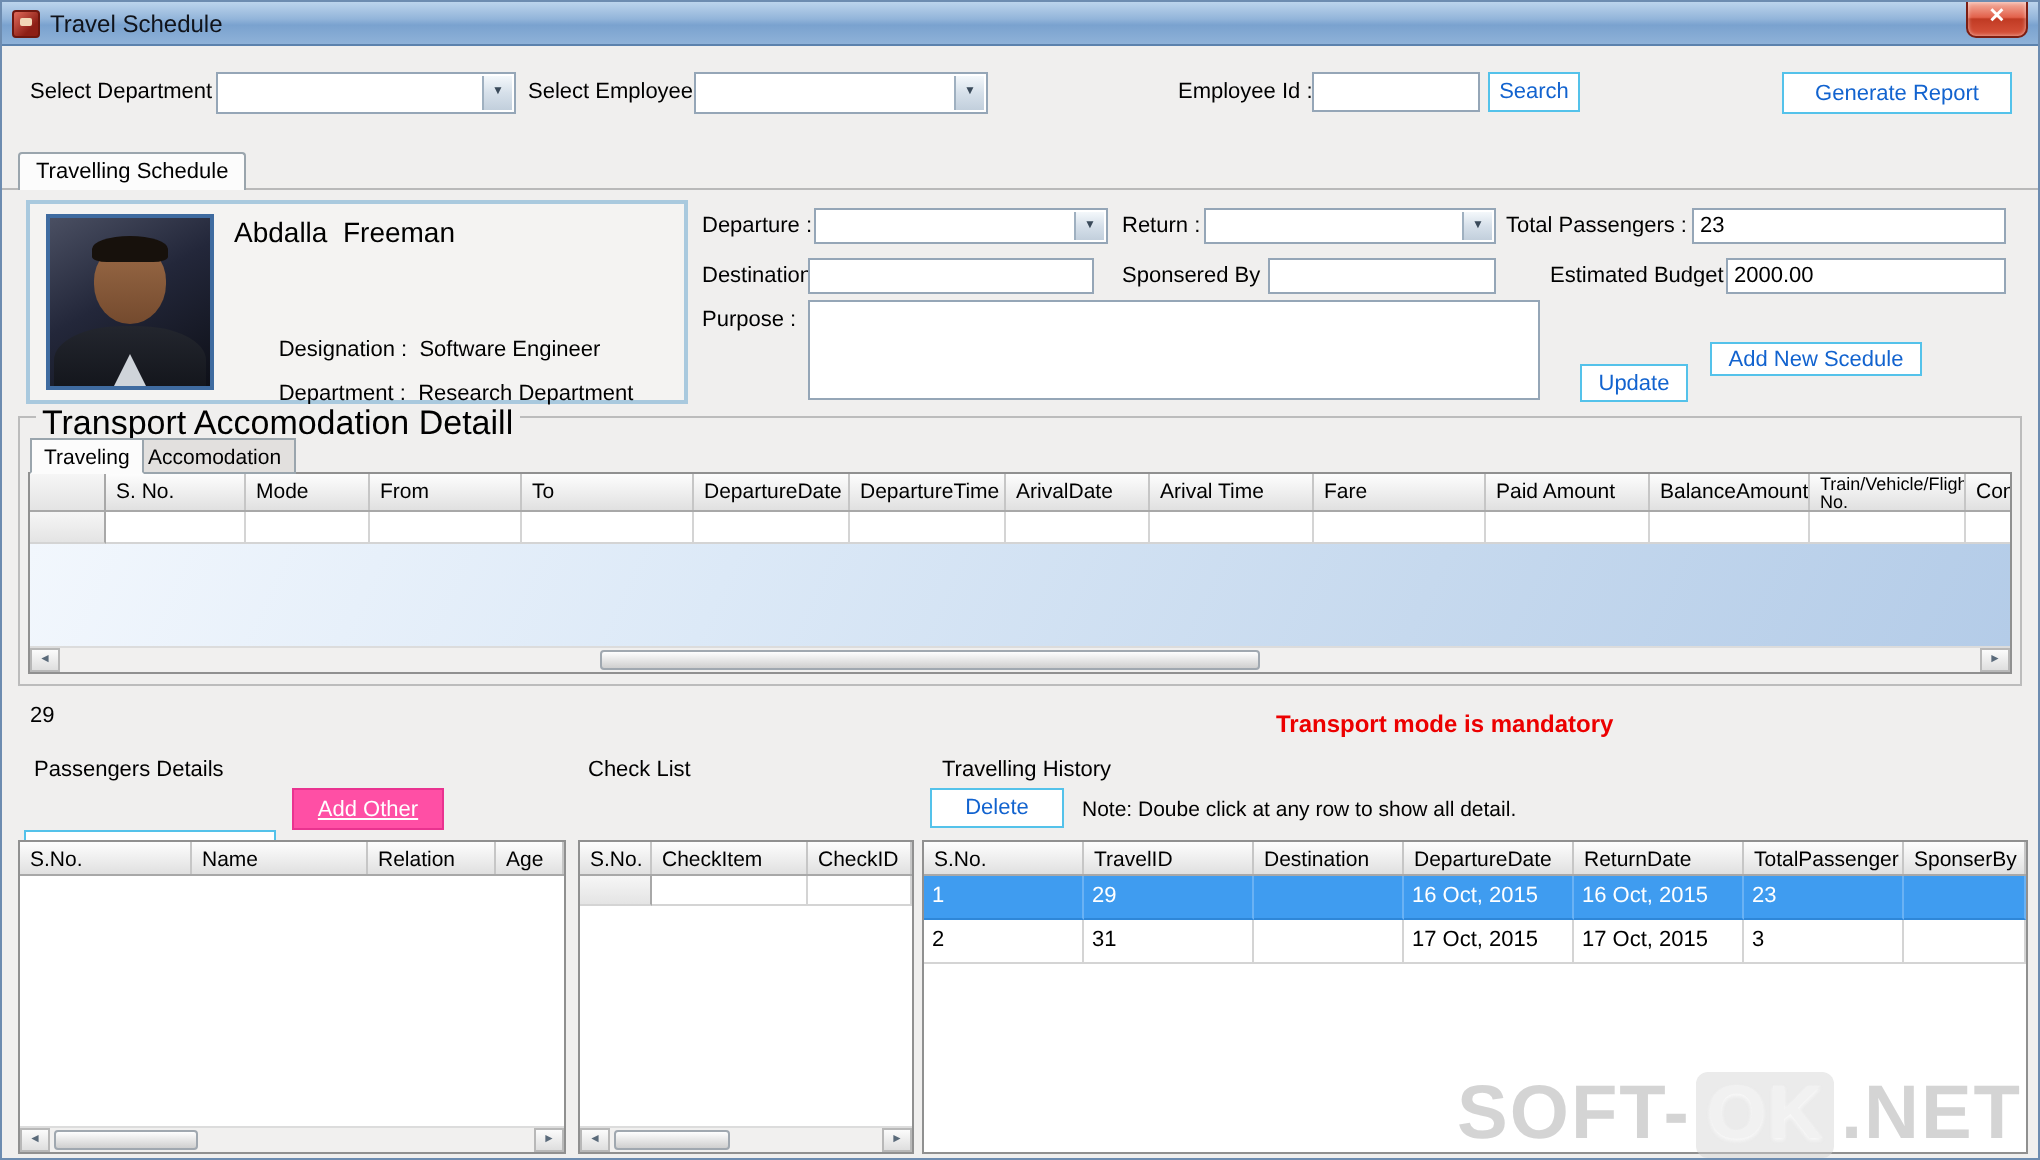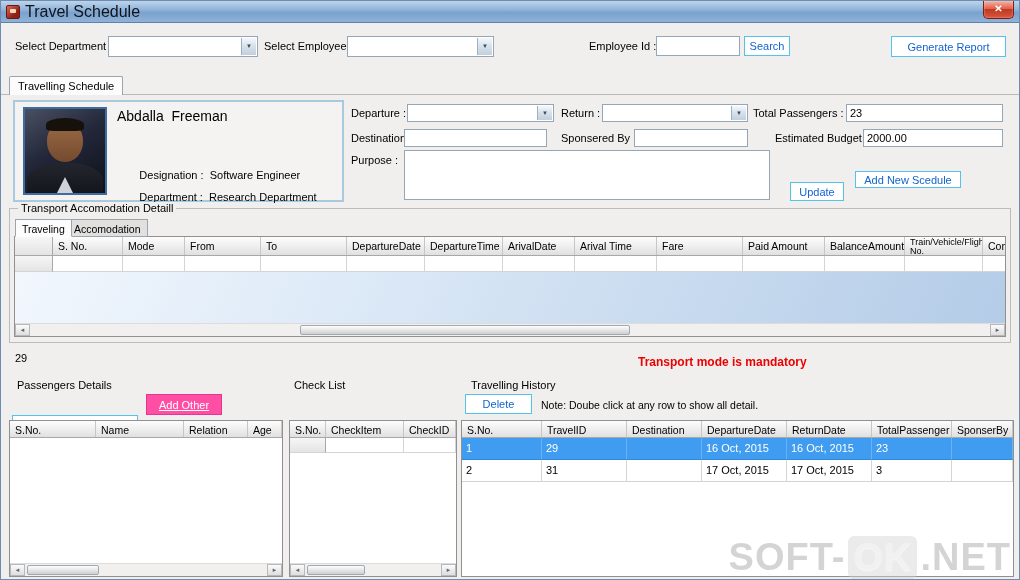--- a/index.html
+++ b/index.html
@@ -9,21 +9,21 @@
             border:1px solid #6d8cb0; }
 
   
   .titlebar { position:absolute; left:0; top:0; width:100%; height:22px;
     background:linear-gradient(180deg,#bcd4ec 0%,#93b5da 40%,#7aa2cf 55%,#8fb2d8 100%);
     border-bottom:1px solid #5c82ad; display:flex; align-items:center; }
   .title-icon { width:14px; height:14px; margin-left:5px; border-radius:2px; flex:none;
     background:linear-gradient(135deg,#e06a5a,#8d1f16 70%); border:1px solid #6e170f; position:relative; }
   .title-icon::after { content:""; position:absolute; left:3px; top:3px; width:6px; height:4px;
     background:#f2d8b8; border-radius:1px; }
-  .title-text { margin-left:5px; font-size:16px; color:#10131a; }
+  .title-text { margin-left:5px; font-size:12px; color:#10131a; }
   .close-btn { position:absolute; right:5px; top:0; width:31px; height:18px;
     border:1px solid #7c1e12; border-top:none; border-radius:0 0 5px 5px;
     background:linear-gradient(180deg,#f4b2a2 0%,#e2614b 45%,#c03a23 50%,#d9543c 100%);
     color:#fff; font-size:10px; font-weight:bold; text-align:center; line-height:16px;
     box-shadow:inset 0 0 2px rgba(255,255,255,.6); cursor:pointer; }
 
   
   .label { position:absolute; font-size:11px; white-space:pre; }
   .combo { position:absolute; background:#fff; border:1px solid #95a6b7; font-size:11px;
            line-height:19px; padding:0 18px 0 4px; white-space:pre; overflow:hidden; cursor:pointer; }
@@ -58,21 +58,21 @@
     background:#17110c; border-radius:50% 50% 20% 20%; }
   .ph-suit { position:absolute; left:50%; bottom:-8px; transform:translateX(-50%); width:76px; height:38px;
     background:linear-gradient(180deg,#23262e,#101218); border-radius:45% 45% 0 0; }
   .ph-shirt { position:absolute; left:50%; bottom:0; transform:translateX(-50%); width:0; height:0;
     border-left:8px solid transparent; border-right:8px solid transparent; border-bottom:16px solid #cfd4da; }
   .emp-name { position:absolute; left:102px; top:6px; font-size:14px; white-space:pre; }
   .emp-line { position:absolute; left:106px; font-size:11px; white-space:pre; }
 
   
   .gbox { position:absolute; left:8px; top:207px; width:1002px; height:135px; border:1px solid #bcbcbc; }
-  .gbox-title { position:absolute; left:8px; top:-7px; background:#f0efee; padding:0 3px; font-size:11px; }
+  .gbox-title { position:absolute; left:8px; top:-7px; background:#f0efee; padding:0 3px; font-size:17px; }
   .ttab { position:absolute; top:10px; height:18px; font-size:10.5px; padding:3px 6px 0;
           border:1px solid #9aa5ad; z-index:1; cursor:pointer; }
   .ttab.sel { background:#fcfcfc; border-bottom-color:#fcfcfc; z-index:2; }
   .ttab.unsel { background:#e2e0de; }
 
   
   .grid { position:absolute; background:#fff; border:1px solid #909090; display:flex;
           flex-direction:column; overflow:hidden; }
   .ghead { display:flex; flex:none; height:19px;
     background:linear-gradient(180deg,#fdfdfd,#ececec 60%,#e0e0e0); border-bottom:1px solid #a8a8a8; }

